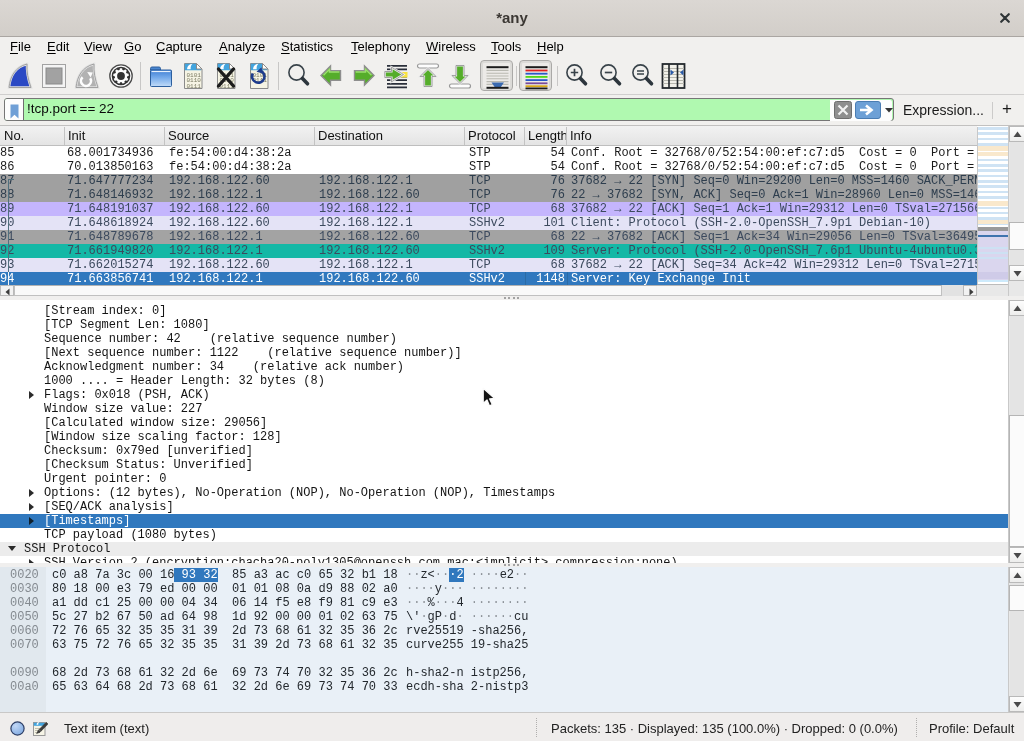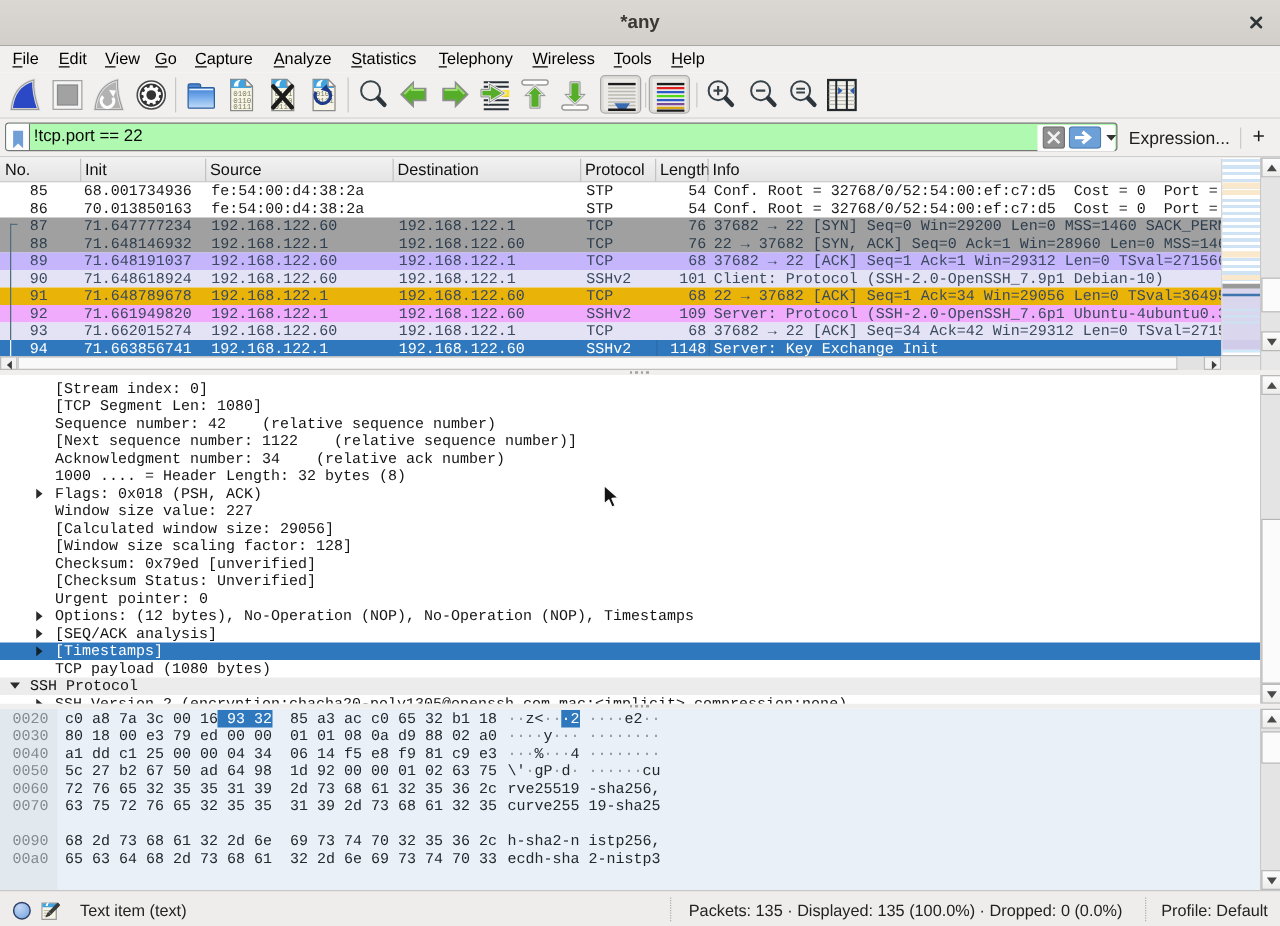--- a/index.html
+++ b/index.html
@@ -24,21 +24,21 @@
 #ftext{left:27px;top:101px;font-size:13.5px;color:#0a0a0a;}
 #fexpr{left:903px;top:102px;font-size:14px;color:#1a1a1a;}
 #fplus{left:1002px;top:99px;font-size:17px;color:#1a1a1a;}
 #fsep2{left:992px;top:102px;width:1px;height:17px;background:#cccbca;}
 
 #plist{left:0;top:126px;width:1024px;height:170px;background:#fff;}
 #phead{left:0;top:0;width:1008px;height:20px;background:linear-gradient(#f2f2f2,#e4e4e4);border-bottom:1px solid #bebebe;font-size:13px;color:#111;}
 .hsep{top:1px;width:1px;height:18px;background:#c3c3c3;}
 .prow{left:0;width:977px;height:14px;font-family:"Liberation Mono",monospace;font-size:12px;line-height:14px;white-space:pre;overflow:hidden;}
 .pc{position:absolute;top:0;white-space:pre;}
-.cno{left:0;width:62px;text-align:center;}
+.cno{left:0;width:62px;text-align:left;}
 .ctime{left:67px;}
 .csrc{left:169px;}
 .cdst{left:319px;}
 .cpro{left:469px;}
 .clen{left:500px;width:65px;text-align:right;}
 .cinfo{left:571px;width:406px;overflow:hidden;}
 
 #minimap{left:977px;top:1px;width:31px;height:157px;background:#fff;border-left:1px solid #c8c8c8;}
 
 .sbv{width:16px;background:#e8e8e8;border-left:1px solid #c9c9c9;}
@@ -296,23 +296,23 @@
  <div class="abs prow" style="top:34px;background:#fff;color:#1a1a1a">
   <span class="pc cno">86</span><span class="pc ctime">70.013850163</span><span class="pc csrc">fe:54:00:d4:38:2a</span><span class="pc cpro">STP</span><span class="pc clen">54</span><span class="pc cinfo">Conf. Root = 32768/0/52:54:00:ef:c7:d5  Cost = 0  Port = </span></div>
  <div class="abs prow" style="top:48px;background:#a0a0a0;color:#2e3e4e">
   <span class="pc cno">87</span><span class="pc ctime">71.647777234</span><span class="pc csrc">192.168.122.60</span><span class="pc cdst">192.168.122.1</span><span class="pc cpro">TCP</span><span class="pc clen">76</span><span class="pc cinfo">37682 → 22 [SYN] Seq=0 Win=29200 Len=0 MSS=1460 SACK_PERM</span></div>
  <div class="abs prow" style="top:62px;background:#a0a0a0;color:#2e3e4e">
   <span class="pc cno">88</span><span class="pc ctime">71.648146932</span><span class="pc csrc">192.168.122.1</span><span class="pc cdst">192.168.122.60</span><span class="pc cpro">TCP</span><span class="pc clen">76</span><span class="pc cinfo">22 → 37682 [SYN, ACK] Seq=0 Ack=1 Win=28960 Len=0 MSS=146</span></div>
  <div class="abs prow" style="top:76px;background:#c4b5fd;color:#3c4a5e">
   <span class="pc cno">89</span><span class="pc ctime">71.648191037</span><span class="pc csrc">192.168.122.60</span><span class="pc cdst">192.168.122.1</span><span class="pc cpro">TCP</span><span class="pc clen">68</span><span class="pc cinfo">37682 → 22 [ACK] Seq=1 Ack=1 Win=29312 Len=0 TSval=271566</span></div>
  <div class="abs prow" style="top:90px;background:#e4e3f6;color:#3c4a5e">
   <span class="pc cno">90</span><span class="pc ctime">71.648618924</span><span class="pc csrc">192.168.122.60</span><span class="pc cdst">192.168.122.1</span><span class="pc cpro">SSHv2</span><span class="pc clen">101</span><span class="pc cinfo">Client: Protocol (SSH-2.0-OpenSSH_7.9p1 Debian-10)</span></div>
- <div class="abs prow" style="top:104px;background:#eab308;color:#3c4a5e">
+ <div class="abs prow" style="top:104px;background:#a3a3a3;color:#3c4a5e">
   <span class="pc cno">91</span><span class="pc ctime">71.648789678</span><span class="pc csrc">192.168.122.1</span><span class="pc cdst">192.168.122.60</span><span class="pc cpro">TCP</span><span class="pc clen">68</span><span class="pc cinfo">22 → 37682 [ACK] Seq=1 Ack=34 Win=29056 Len=0 TSval=36495</span></div>
- <div class="abs prow" style="top:118px;background:#f0abfc;color:#3c4a5e">
+ <div class="abs prow" style="top:118px;background:#14b8a6;color:#3c4a5e">
   <span class="pc cno">92</span><span class="pc ctime">71.661949820</span><span class="pc csrc">192.168.122.1</span><span class="pc cdst">192.168.122.60</span><span class="pc cpro">SSHv2</span><span class="pc clen">109</span><span class="pc cinfo">Server: Protocol (SSH-2.0-OpenSSH_7.6p1 Ubuntu-4ubuntu0.3</span></div>
  <div class="abs prow" style="top:132px;background:#e4e3f6;color:#3c4a5e">
   <span class="pc cno">93</span><span class="pc ctime">71.662015274</span><span class="pc csrc">192.168.122.60</span><span class="pc cdst">192.168.122.1</span><span class="pc cpro">TCP</span><span class="pc clen">68</span><span class="pc cinfo">37682 → 22 [ACK] Seq=34 Ack=42 Win=29312 Len=0 TSval=2715</span></div>
  <div class="abs prow" style="top:146px;background:#3078be;color:#fff">
   <span class="pc cno">94</span><span class="pc ctime">71.663856741</span><span class="pc csrc">192.168.122.1</span><span class="pc cdst">192.168.122.60</span><span class="pc cpro">SSHv2</span><span class="pc clen">1148</span><span class="pc cinfo">Server: Key Exchange Init</span><span class="pc" style="left:525px;width:1px;height:14px;background:#2b6ba5"></span><span class="pc" style="left:567px;width:1px;height:14px;background:#2b6ba5"></span></div>
  <div class="abs" style="left:8px;top:53px;width:1px;height:93px;background:#51707e"></div>
  <div class="abs" style="left:8px;top:53px;width:6px;height:1px;background:#51707e"></div>
  <div class="abs" style="left:8px;top:146px;width:1px;height:14px;background:#f2f6fa"></div>
  <div class="abs" id="minimap">
   <div class="abs" style="left:0;top:0;width:31px;height:100px;background:repeating-linear-gradient(180deg,#cfe3f4 0 2.6px,#ffffff 2.6px 5.3px)"></div>

